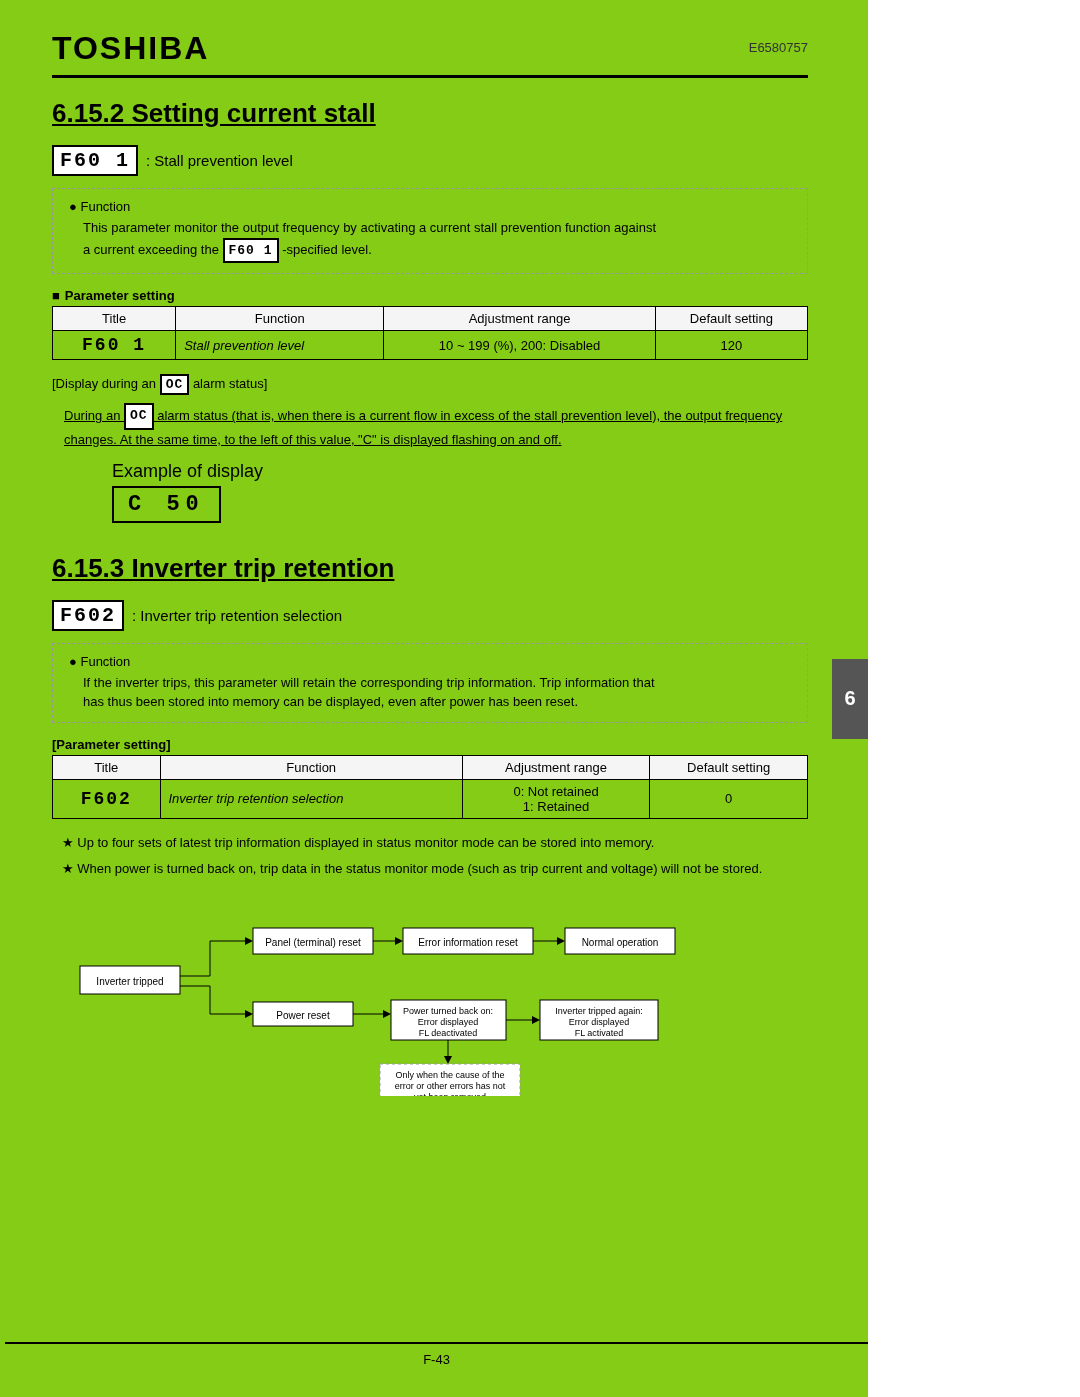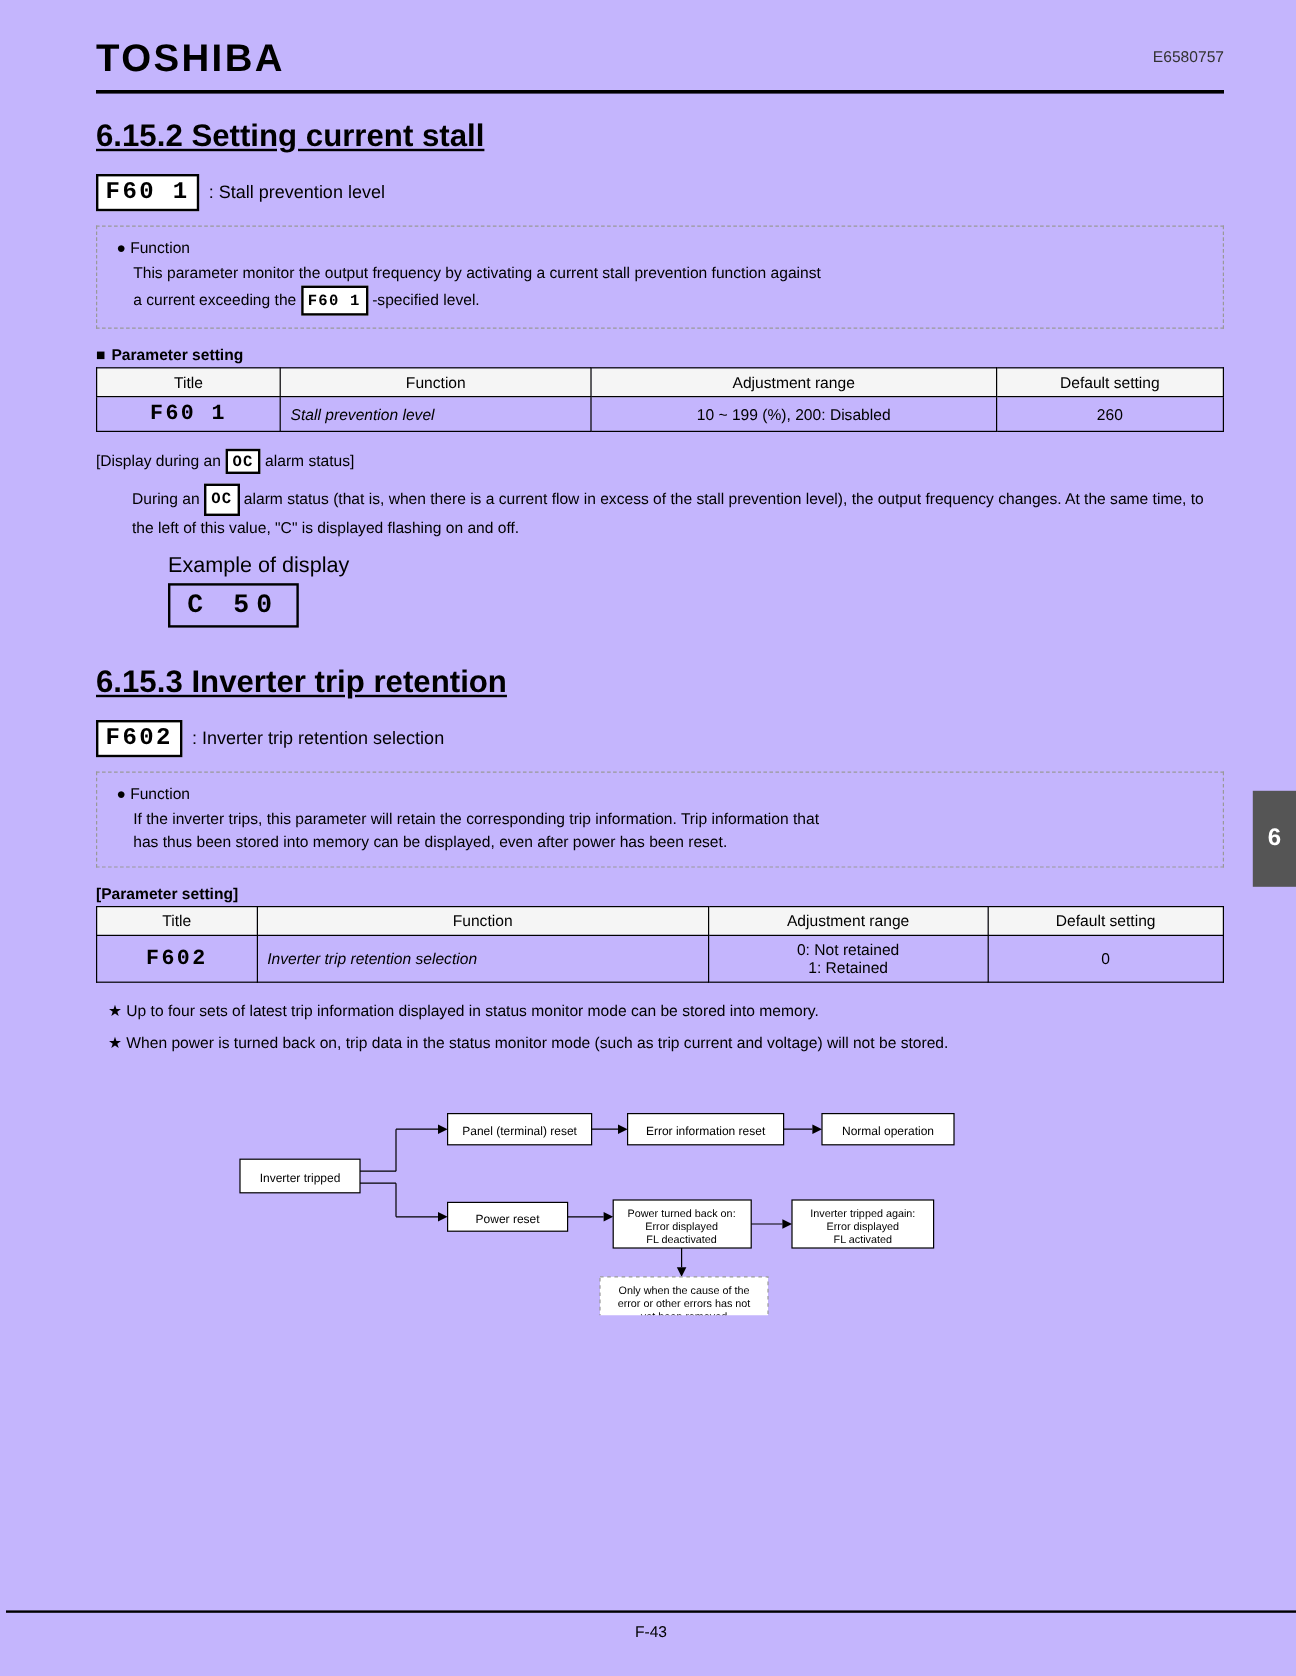--- a/index.html
+++ b/index.html
@@ -6,25 +6,25 @@
     body {
       font-family: Arial, sans-serif;
       font-size: 13px;
       background: #fff;
       color: #000;
       width: 1080px;
       min-height: 1397px;
       padding: 0;
     }
     .page {
-      width: 1080px;
+      width: 868px;
       min-height: 1397px;
-      background: #c4b5fd;
+      background: #84cc16;
       position: relative;
-      padding: 30px 60px 60px 80px;
+      padding: 30px 60px 60px 52px;
     }
     
     .header {
       display: flex;
       justify-content: space-between;
       align-items: flex-start;
       border-bottom: 3px solid #000;
       padding-bottom: 8px;
       margin-bottom: 20px;
     }
@@ -142,22 +142,23 @@
     }
 
     
     .alarm-note {
       font-size: 13px;
       margin-bottom: 8px;
     }
     .alarm-desc {
       font-size: 13px;
       line-height: 1.6;
-      margin-left: 30px;
+      margin-left: 12px;
       margin-bottom: 10px;
+      text-decoration: underline;
     }
 
     
     .example-label {
       font-size: 18px;
       margin-bottom: 4px;
       margin-left: 60px;
     }
     .display-box {
       display: inline-flex;
@@ -260,21 +261,21 @@
           <th>Function</th>
           <th>Adjustment range</th>
           <th>Default setting</th>
         </tr>
       </thead>
       <tbody>
         <tr>
           <td class="title-cell" style="font-size:18px; font-family:'Courier New',monospace; font-weight:bold; letter-spacing:2px;">F60 1</td>
           <td class="left-align">Stall prevention level</td>
           <td>10 ~ 199 (%), 200: Disabled</td>
-          <td>260</td>
+          <td>120</td>
         </tr>
       </tbody>
     </table>
 
     
     <div class="alarm-note">
       [Display during an <span class="code-inline">OC</span> alarm status]
     </div>
     <div class="alarm-desc">
       During an <span class="code-inline">OC</span> alarm status (that is, when there is a current flow in excess of the stall prevention level), the output frequency changes. At the same time, to the left of this value, "C" is displayed flashing on and off.

